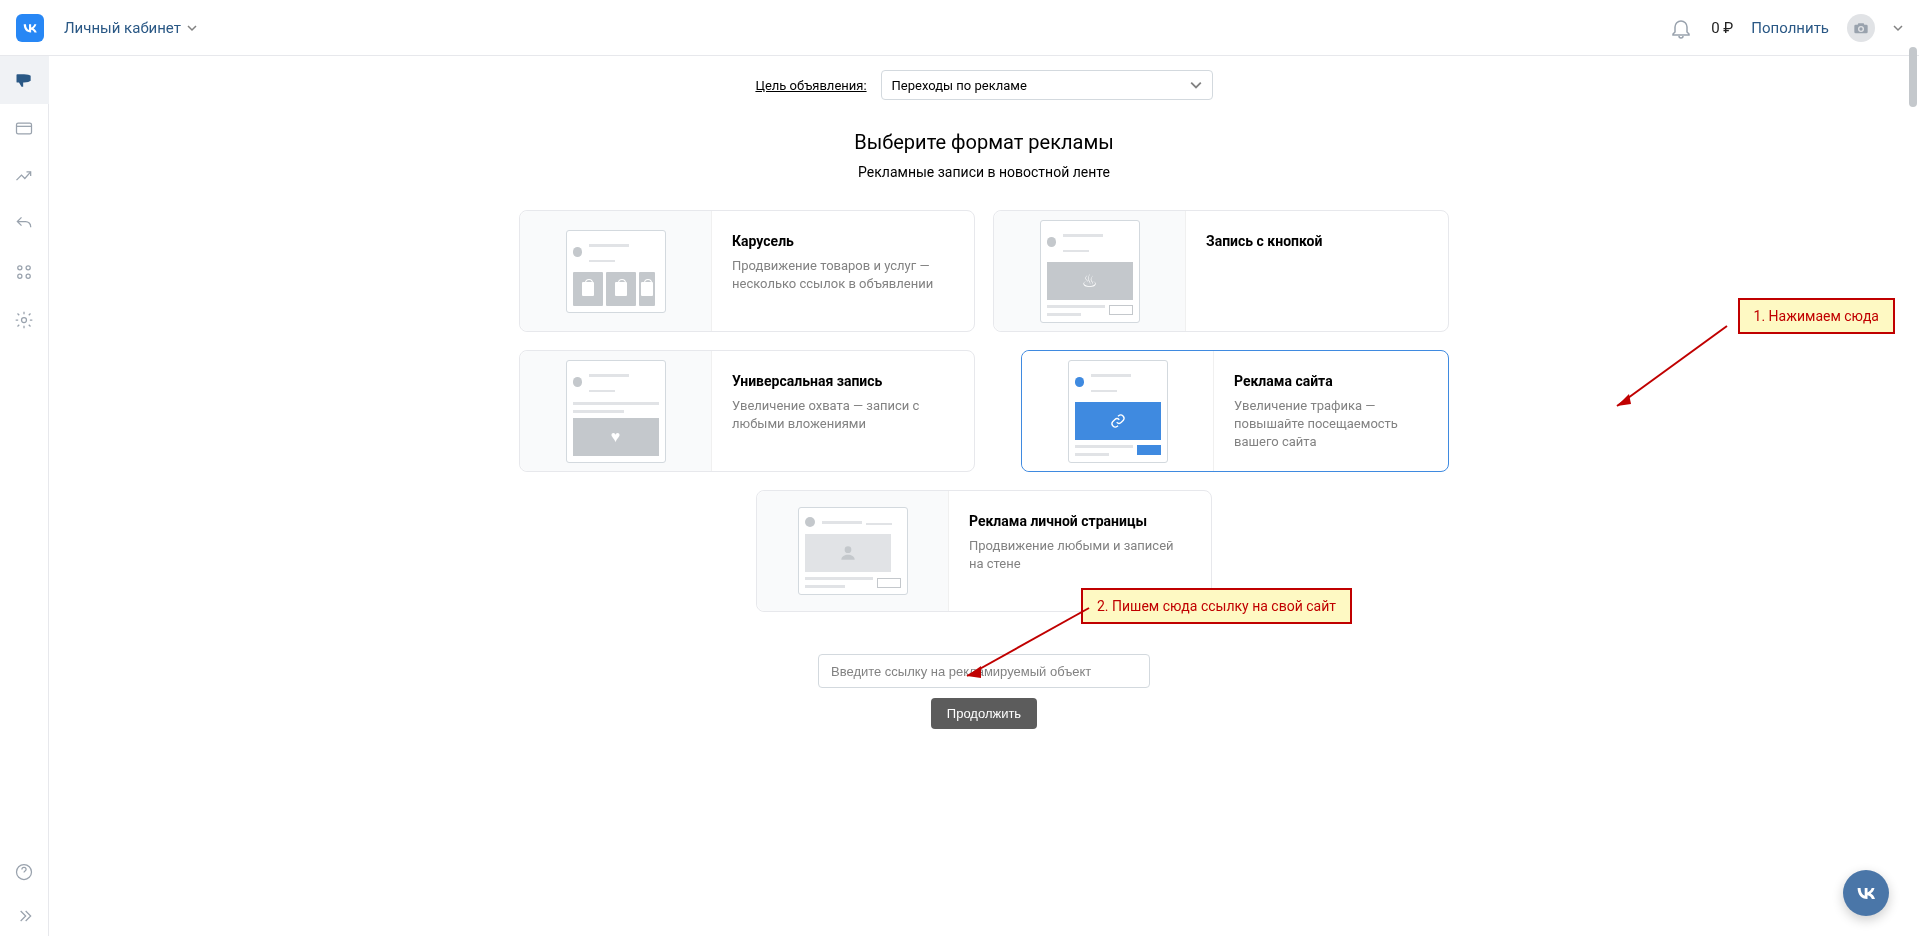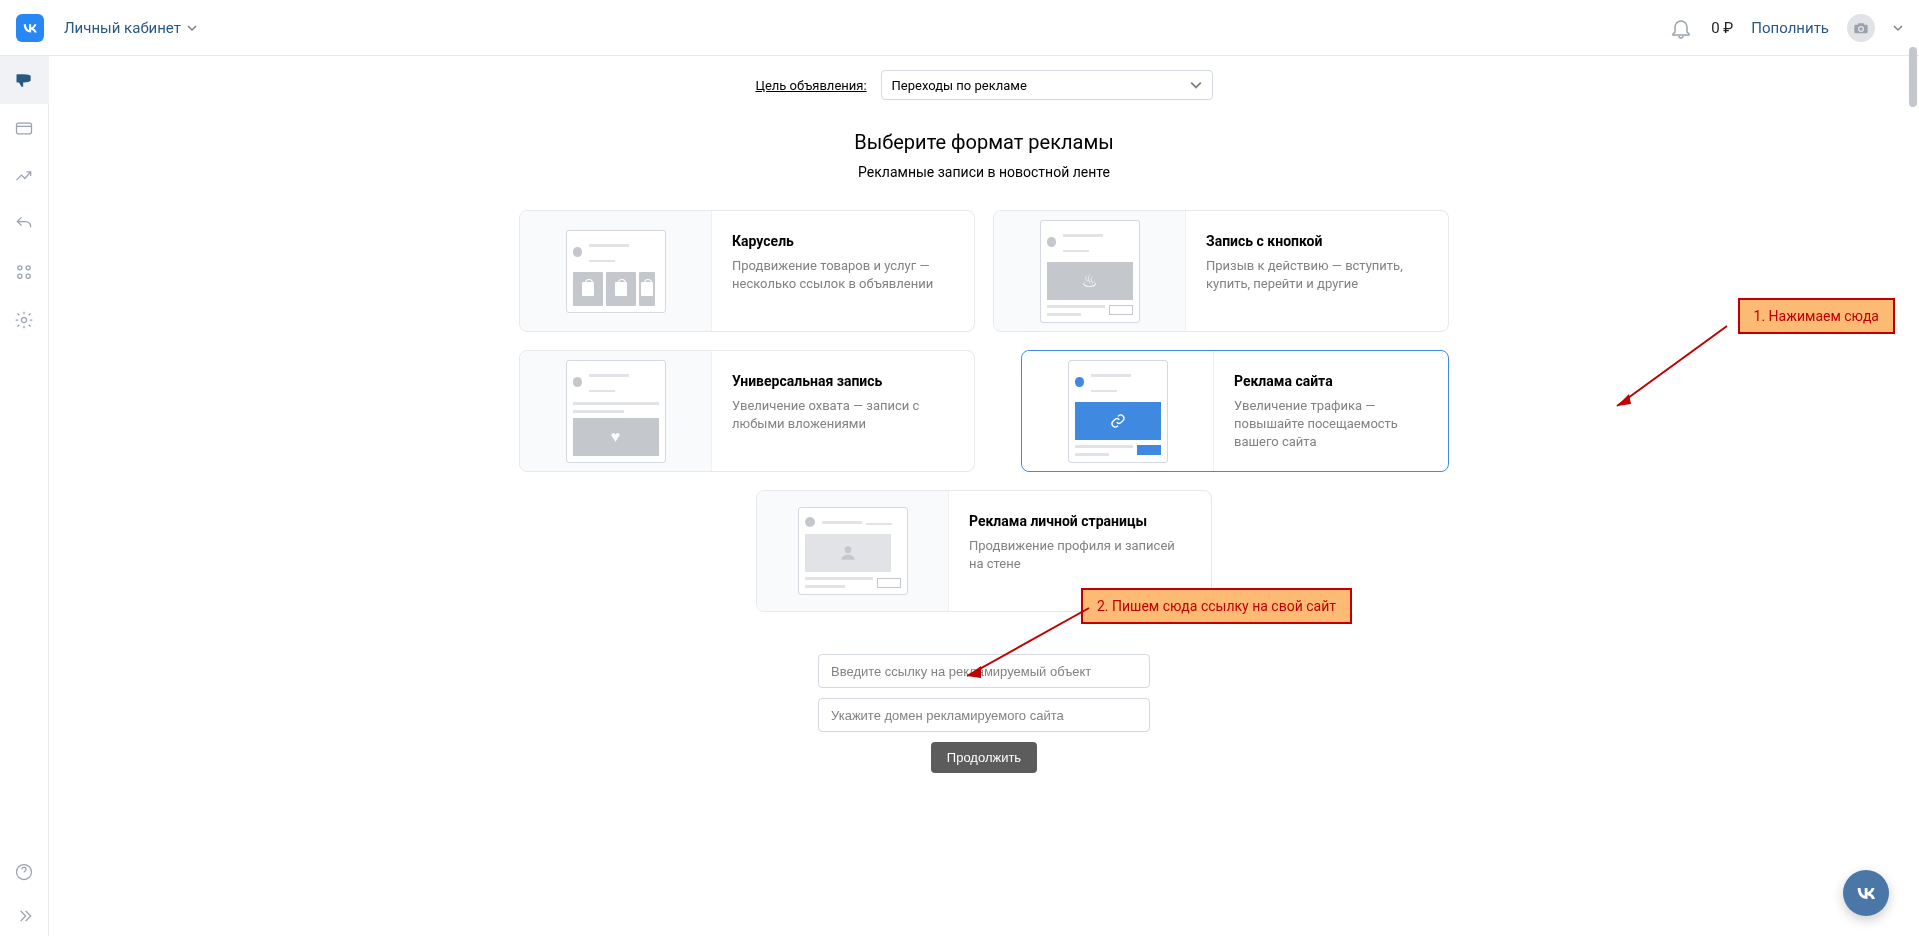--- a/index.html
+++ b/index.html
@@ -186,21 +186,21 @@
   font-size:13px;
   cursor:pointer;
   opacity:0.85;
 }
 
 
 .ann-box {
   position:absolute;
   border:2px solid #c00000;
   color:#c00000;
-  background:#fdba74;
+  background:#fef9c3;
   padding: 8px 14px;
   font-size:14px;
   white-space:nowrap;
 }
 .ann-arrow { position:absolute; pointer-events:none; }
 .ann-arrow line { stroke:#c00000; stroke-width:2; }
 .ann-arrow polygon { fill:#c00000; }
 
 .float-vk {
   position:absolute;
@@ -355,21 +355,20 @@
                   <div style="flex:1">
                     <div class="thin-line" style="margin-top:0"></div>
                     <div class="thin-line sh"></div>
                   </div>
                   <div style="width:24px; height:10px; border:1px solid #c4c8cc; margin-left:4px;"></div>
                 </div>
             </div>
           </div>
           <div class="desc-col">
             <div class="card-title">Запись с кнопкой</div>
-            <div class="card-desc">Призыв к действию — вступить, купить, перейти и другие</div>
           </div>
         </div>
 
         <div class="format-card">
           <div class="thumb-col">
             <div class="thumb-frame">
               <div class="thumb-row">
                   <span class="dot"></span>
                   <span style="display:inline-block"><div class="hdrline"></div><div class="hdrline sm" style="margin-top:2px"></div></span>
                 </div>
@@ -432,28 +431,27 @@
                   <div style="flex:1">
                     <div class="thin-line" style="margin-top:0"></div>
                     <div class="thin-line sh"></div>
                   </div>
                   <div style="width:24px; height:10px; border:1px solid #c4c8cc; margin-left:4px;"></div>
                 </div>
             </div>
           </div>
           <div class="desc-col">
             <div class="card-title">Реклама личной страницы</div>
-            <div class="card-desc">Продвижение профиля и записей на стене</div>
+            <div class="card-desc">Продвижение любыми и записей на стене</div>
           </div>
         </div>
       </div>
 
       <div class="inputs-col">
         <input class="text-input" placeholder="Введите ссылку на рекламируемый объект" style="">
-        <input class="text-input" placeholder="Укажите домен рекламируемого сайта" style="">
         <button class="continue-btn">Продолжить</button>
       </div>
     </div>
 
     <div class="ann-box" style="right:24px; top:242px;">1. Нажимаем сюда</div>
     <svg class="ann-arrow" style="right:190px; top:268px;" width="120" height="90">
       <line x1="118" y1="2" x2="8" y2="82"></line>
       <polygon points="8,82 20,70 22,80"></polygon>
     </svg>
 

